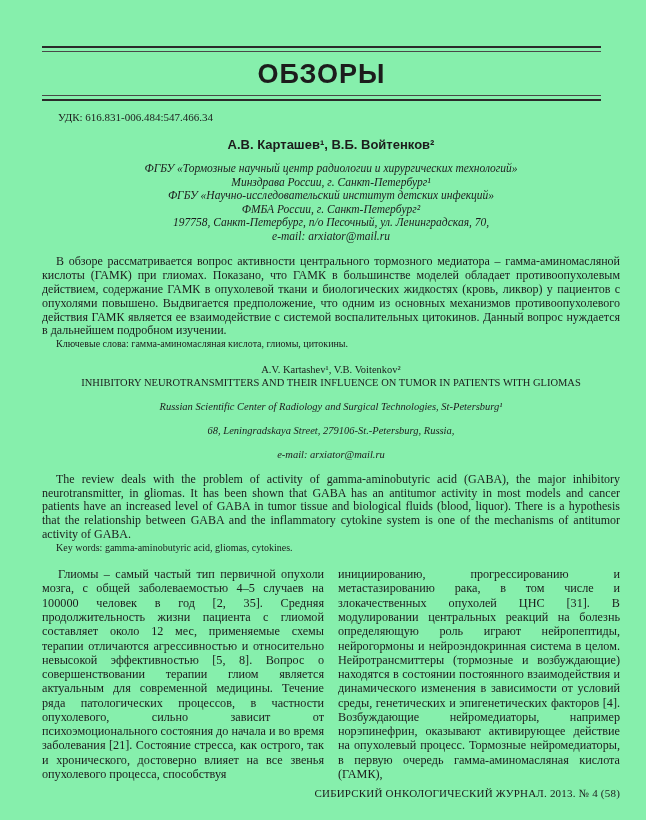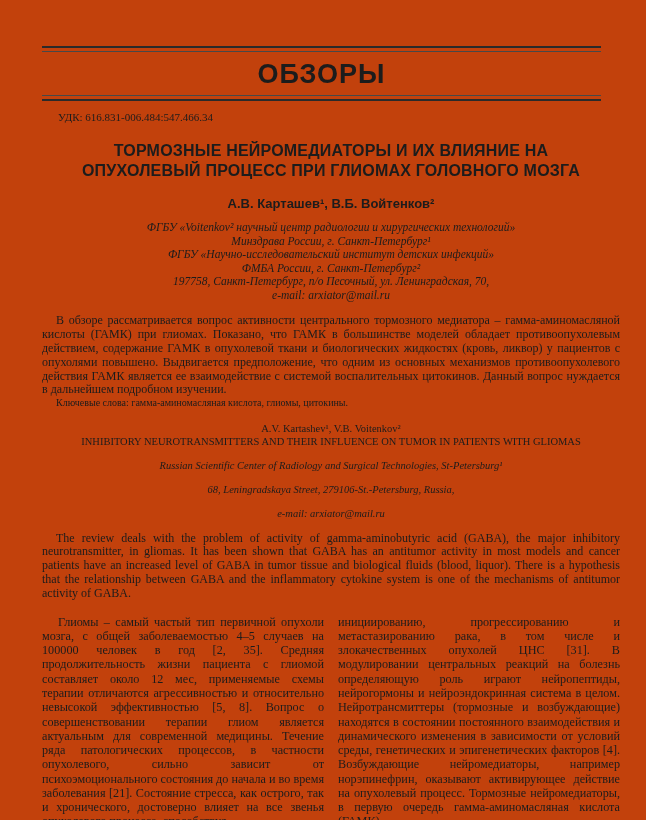--- a/index.html
+++ b/index.html
@@ -1,20 +1,20 @@
 <!DOCTYPE html>
 <html><head>
 <meta charset="utf-8">
 <style>
   html, body { margin: 0; padding: 0; background: #ffffff; }
   .page {
     width: 646px; height: 820px; box-sizing: border-box;
     padding: 46px 26px 0 42px;
     font-family: "Liberation Serif", serif;
-    color: #1c1c1c; background: #c2410c;
+    color: #1c1c1c; background: #86efac;
     position: relative; overflow: hidden;
   }
   .rule { height: 3px; margin-right: 19px; }
   .rule-a { border-top: 2px solid #2a2a2a; border-bottom: 1px solid #484848; }
   .rule-b { border-top: 1px solid #484848; border-bottom: 2px solid #2a2a2a; }
   .section-title {
     font-family: "Liberation Sans", sans-serif; font-weight: bold;
     font-size: 27px; text-align: center; letter-spacing: 1px;
     margin: 7px 19px 5px 0;
   }
@@ -53,45 +53,45 @@
 <body>
 
 <div class="page">
 
   <div class="rule rule-a"></div>
   <div class="section-title">ОБЗОРЫ</div>
   <div class="rule rule-b"></div>
 
   <div class="udk">УДК: 616.831-006.484:547.466.34</div>
 
-  <div class="article-title">ТОРМОЗНЫЕ НЕЙРОМЕДИАТОРЫ И ИХ ВЛИЯНИЕ НА ОПУХОЛЕВЫЙ ПРОЦЕСС ПРИ ГЛИОМАХ ГОЛОВНОГО МОЗГА</div>
 
   <div class="authors-ru">А.В. Карташев¹, В.Б. Войтенков²</div>
 
   <div class="affil">
-    <div>ФГБУ «Voitenkov² научный центр радиологии и хирургических технологий»</div>
+    <div>ФГБУ «Тормозные научный центр радиологии и хирургических технологий»</div>
     <div>Минздрава России, г. Санкт-Петербург¹</div>
     <div>ФГБУ «Научно-исследовательский институт детских инфекций»</div>
     <div>ФМБА России, г. Санкт-Петербург²</div>
     <div>197758, Санкт-Петербург, п/о Песочный, ул. Ленинградская, 70,</div>
     <div>e-mail: arxiator@mail.ru</div>
   </div>
 
   <p class="abstract">В обзоре рассматривается вопрос активности центрального тормозного медиатора – гамма-аминомасляной кислоты (ГАМК) при глиомах. Показано, что ГАМК в большинстве моделей обладает противоопухолевым действием, содержание ГАМК в опухолевой ткани и биологических жидкостях (кровь, ликвор) у пациентов с опухолями повышено. Выдвигается предположение, что одним из основных механизмов противоопухолевого действия ГАМК является ее взаимодействие с системой воспалительных цитокинов. Данный вопрос нуждается в дальнейшем подробном изучении.</p>
   <p class="keywords">Ключевые слова: гамма-аминомасляная кислота, глиомы, цитокины.</p>
 
   <div class="en-block">
     <div>A.V. Kartashev¹, V.B. Voitenkov²</div>
     <div>INHIBITORY NEUROTRANSMITTERS AND THEIR INFLUENCE ON TUMOR IN PATIENTS WITH GLIOMAS</div>
     <div class="en-affil-line">Russian Scientific Center of Radiology and Surgical Technologies, St-Petersburg¹</div>
     <div class="en-affil-line">68, Leningradskaya Street, 279106-St.-Petersburg, Russia,</div>
     <div class="en-affil-line">e-mail: arxiator@mail.ru</div>
   </div>
 
   <p class="abstract">The review deals with the problem of activity of gamma-aminobutyric acid (GABA), the major inhibitory neurotransmitter, in gliomas. It has been shown that GABA has an antitumor activity in most models and cancer patients have an increased level of GABA in tumor tissue and biological fluids (blood, liquor). There is a hypothesis that the relationship between GABA and the inflammatory cytokine system is one of the mechanisms of antitumor activity of GABA.</p>
+  <p class="keywords">Key words: gamma-aminobutyric acid, gliomas, cytokines.</p>
 
   <div class="columns">
     <p class="col col-first">Глиомы – самый частый тип первичной опухоли мозга, с общей заболеваемостью 4–5 случаев на 100000 человек в год [2, 35]. Средняя продолжительность жизни пациента с глиомой составляет около 12 мес, применяемые схемы терапии отличаются агрессивностью и относительно невысокой эффективностью [5, 8]. Вопрос о совершенствовании терапии глиом является актуальным для современной медицины. Течение ряда патологических процессов, в частности опухолевого, сильно зависит от психоэмоционального состояния до начала и во время заболевания [21]. Состояние стресса, как острого, так и хронического, достоверно влияет на все звенья опухолевого процесса, способствуя</p>
     <p class="col">инициированию, прогрессированию и метастазированию рака, в том числе и злокачественных опухолей ЦНС [31]. В модулировании центральных реакций на болезнь определяющую роль играют нейропептиды, нейрогормоны и нейроэндокринная система в целом. Нейротрансмиттеры (тормозные и возбуждающие) находятся в состоянии постоянного взаимодействия и динамического изменения в зависимости от условий среды, генетических и эпигенетических факторов [4]. Возбуждающие нейромедиаторы, например норэпинефрин, оказывают активирующее действие на опухолевый процесс. Тормозные нейромедиаторы, в первую очередь гамма-аминомасляная кислота (ГАМК),</p>
   </div>
 
   <div class="footer">СИБИРСКИЙ ОНКОЛОГИЧЕСКИЙ ЖУРНАЛ. 2013. № 4 (58)</div>
 
 </div>
 

